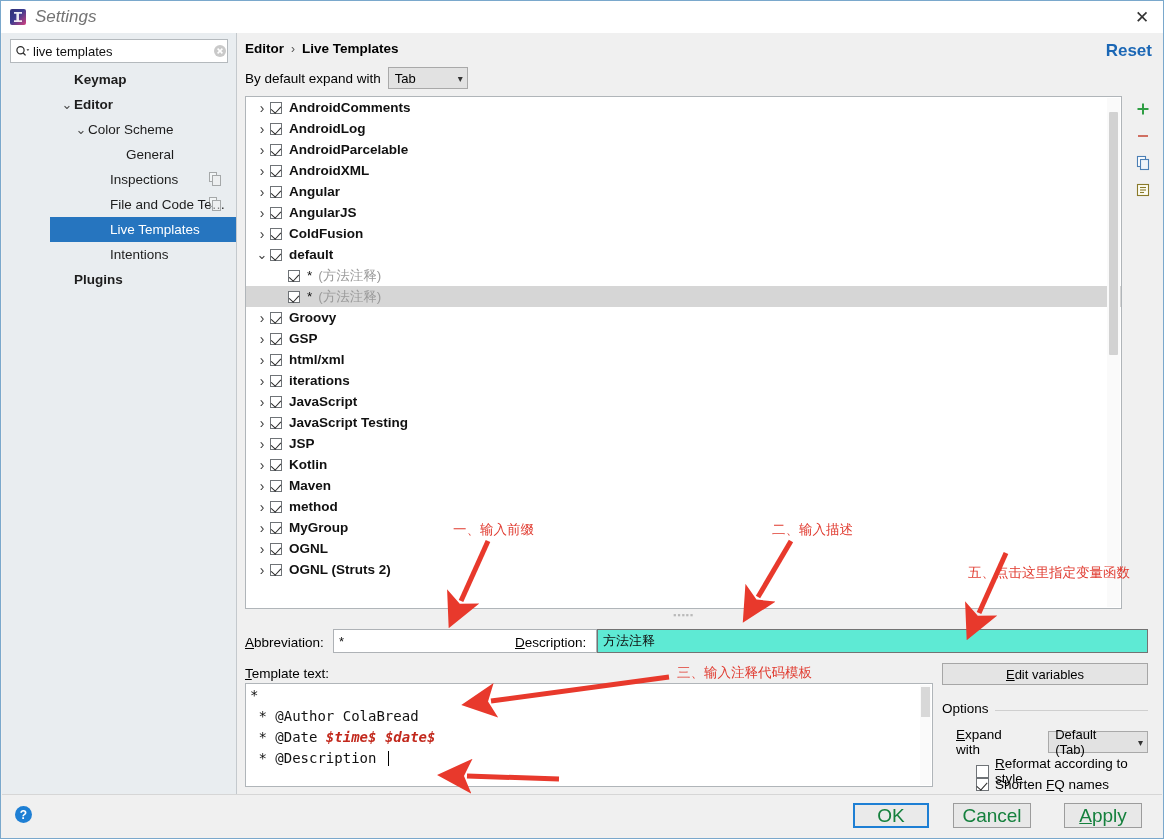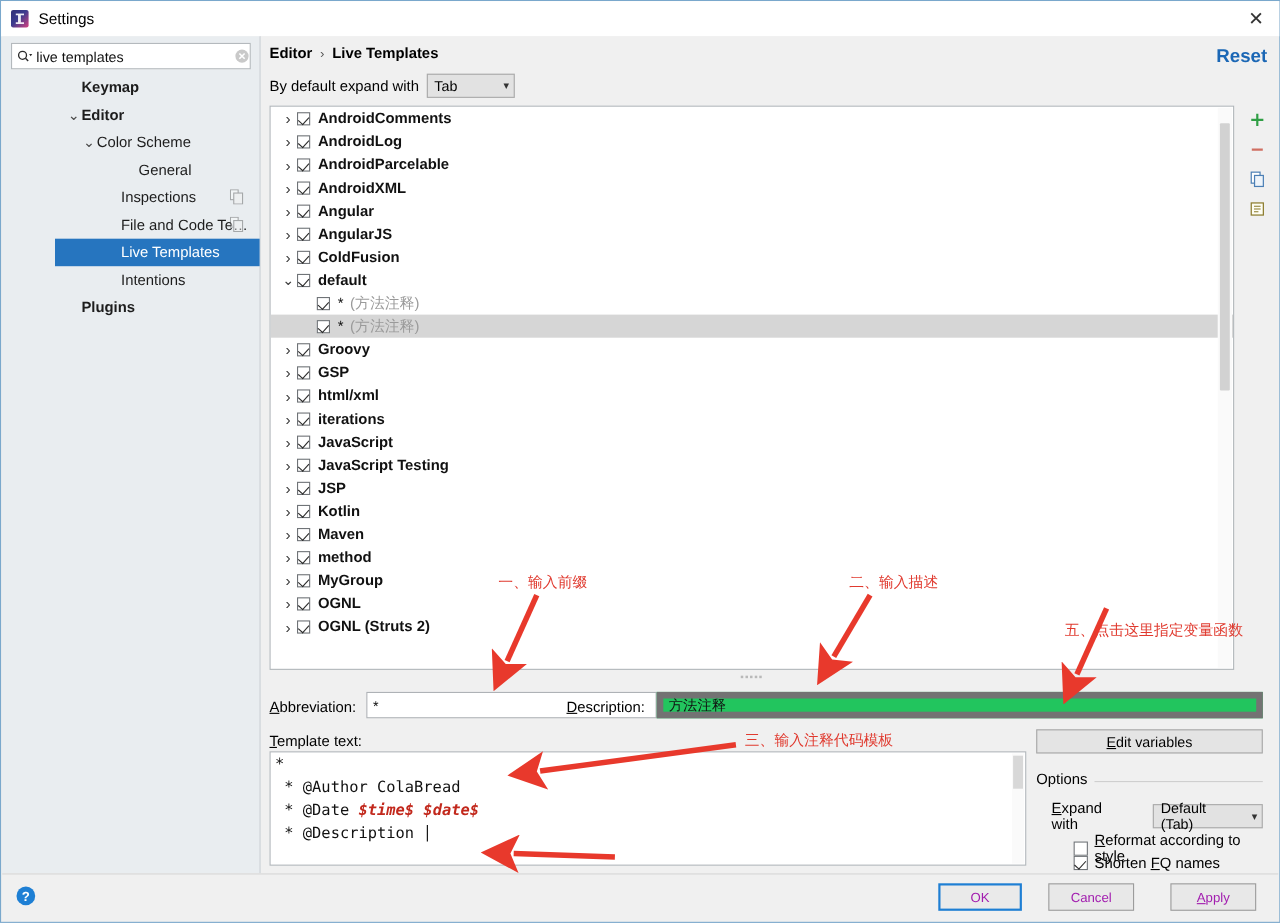--- a/index.html
+++ b/index.html
@@ -29,21 +29,21 @@
     width: 16px; height: 16px; margin-left: 9px; margin-right: 9px;
     position: relative; flex: none;
     background: linear-gradient(135deg,#2f2f75 0%,#3b3b8f 45%,#d6417f 100%);
     border-radius: 2px;
   }
   #app-icon::after {
     content: ""; position: absolute; left: 4px; top: 3px; width: 8px; height: 10px;
     background: #fff; opacity: .9;
     clip-path: polygon(0 0,100% 0,100% 18%,62% 18%,62% 82%,100% 82%,100% 100%,0 100%,0 82%,30% 82%,30% 18%,0 18%);
   }
-  #title-text { font-size: 14px; color: #000000; }
+  #title-text { font-size: 17px; color: #737373; font-style: italic; }
   #close-btn {
     position: absolute; right: 6px; top: 3px; width: 30px; height: 26px;
     display: flex; align-items: center; justify-content: center;
     color: #333; font-size: 17px; line-height: 1; cursor: default;
   }
 
   
   #sidebar {
     position: absolute; left: 1px; top: 32px; width: 235px; bottom: 44px;
     background: #e9edf0;
@@ -185,21 +185,21 @@
     position: absolute; left: 96px; top: 596px; width: 264px; height: 24px;
     background: #fff; border: 1px solid #aeb2b6; font-size: 13px;
     padding: 0 5px; line-height: 22px; color: #111;
     font-family: "Liberation Sans", sans-serif;
   }
   #desc-label {
     position: absolute; left: 278px; top: 602px; font-size: 13.5px;
   }
   #desc-input {
     position: absolute; left: 360px; top: 596px; right: 14px; height: 24px;
-    background: #22c55e; border: 6px solid #737373; font-size: 13px;
+    background: #5eead4; border: 1px solid #737373; font-size: 13px;
     padding: 0 5px; line-height: 22px; color: #111;
     font-family: "Liberation Sans", sans-serif;
   }
   #tmpl-label { position: absolute; left: 8px; top: 633px; font-size: 13.5px; }
   #tmpl-box {
     position: absolute; left: 8px; top: 650px; width: 688px; height: 104px;
     background: #fff; border: 1px solid #b0b5b9; overflow: hidden;
   }
   #tmpl-code {
     font-family: "DejaVu Sans Mono", monospace; font-size: 14px;
@@ -269,21 +269,21 @@
   #help-icon {
     position: absolute; left: 13px; top: 11px; width: 17px; height: 17px;
     border-radius: 50%; background: #1e7fd4; color: #fff;
     font-size: 12px; font-weight: bold;
     display: flex; align-items: center; justify-content: center;
   }
   .dlg-btn {
     position: absolute; top: 8px; height: 25px;
     background: #e8e8e8; border: 1px solid #9c9c9c;
     display: flex; align-items: center; justify-content: center;
-    font-size: 12px; color: #a21caf;
+    font-size: 19px; color: #15803d;
   }
   #ok-btn { right: 233px; width: 76px; border: 2px solid #1e7fd4; background: #eaeaea; }
   #cancel-btn { right: 131px; width: 78px; }
   #apply-btn { right: 20px; width: 78px; }
 
   
   .anno {
     position: absolute; color: #e03a2f; font-size: 13.5px; white-space: nowrap;
     font-family: "Liberation Sans", sans-serif;
   }

